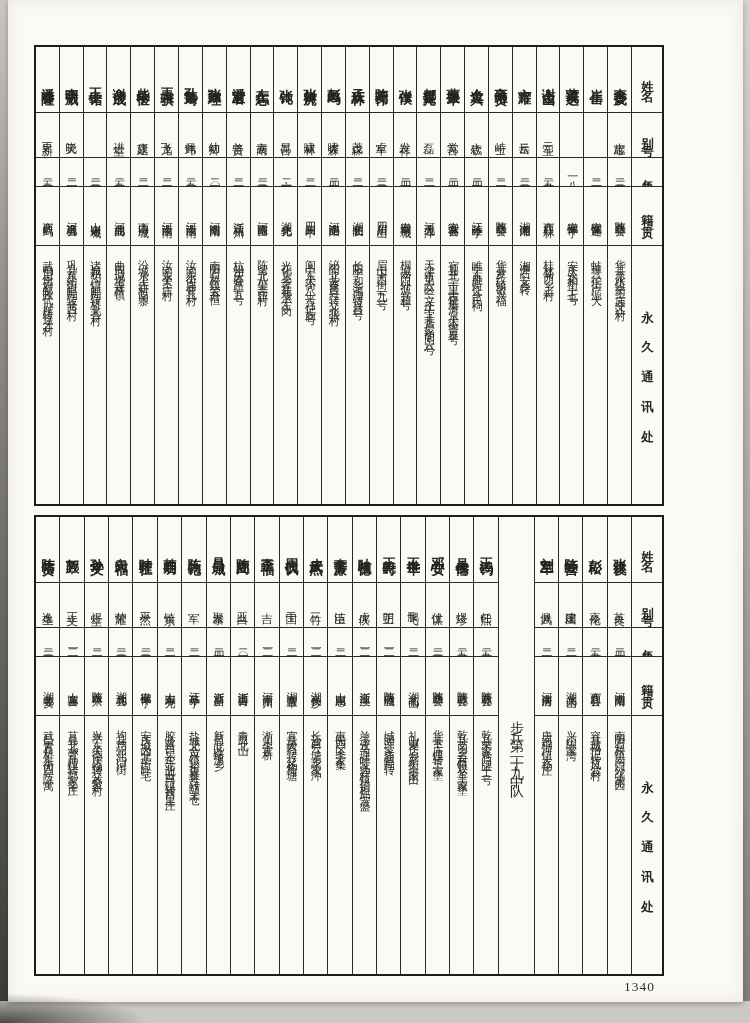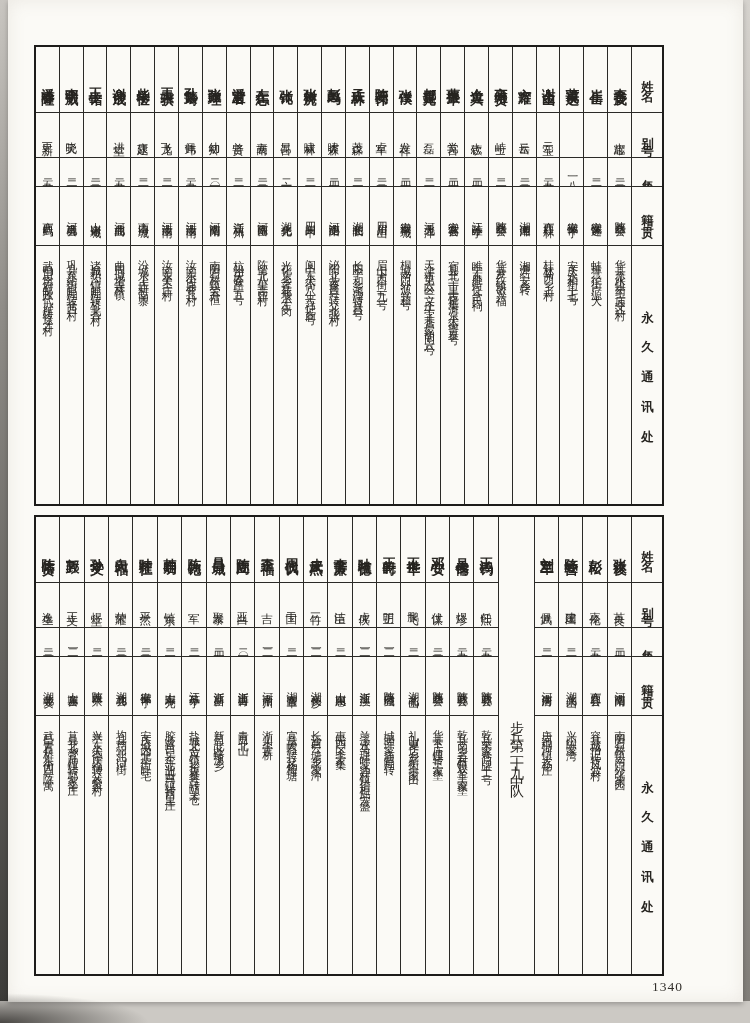--- a/index.html
+++ b/index.html
@@ -61,21 +61,21 @@
   .hl { font-weight: bold; font-size: 12.5px; }
   .hl-name   { letter-spacing: 10px; }
   .hl-alias  { letter-spacing: 8px; }
   .hl-age    { font-size: 11px; letter-spacing: 2px; }
   .hl-origin { letter-spacing: 12px; }
   .hl-addr   { letter-spacing: 30px; }
 
   .unit-label { font-size: 14px; letter-spacing: 9px; }
 
   .page-number {
-    position: absolute; left: 652px; top: 979px;
+    position: absolute; left: 624px; top: 979px;
     font-size: 13.5px; letter-spacing: 1px; color: #33302c;
     font-family: "Liberation Serif", "DejaVu Serif", serif;
   }
 </style>
 </head>
 <body>
 
 <div class="edge-left"></div>
 <div class="edge-right"></div>
 <div class="bottom-band"></div>

